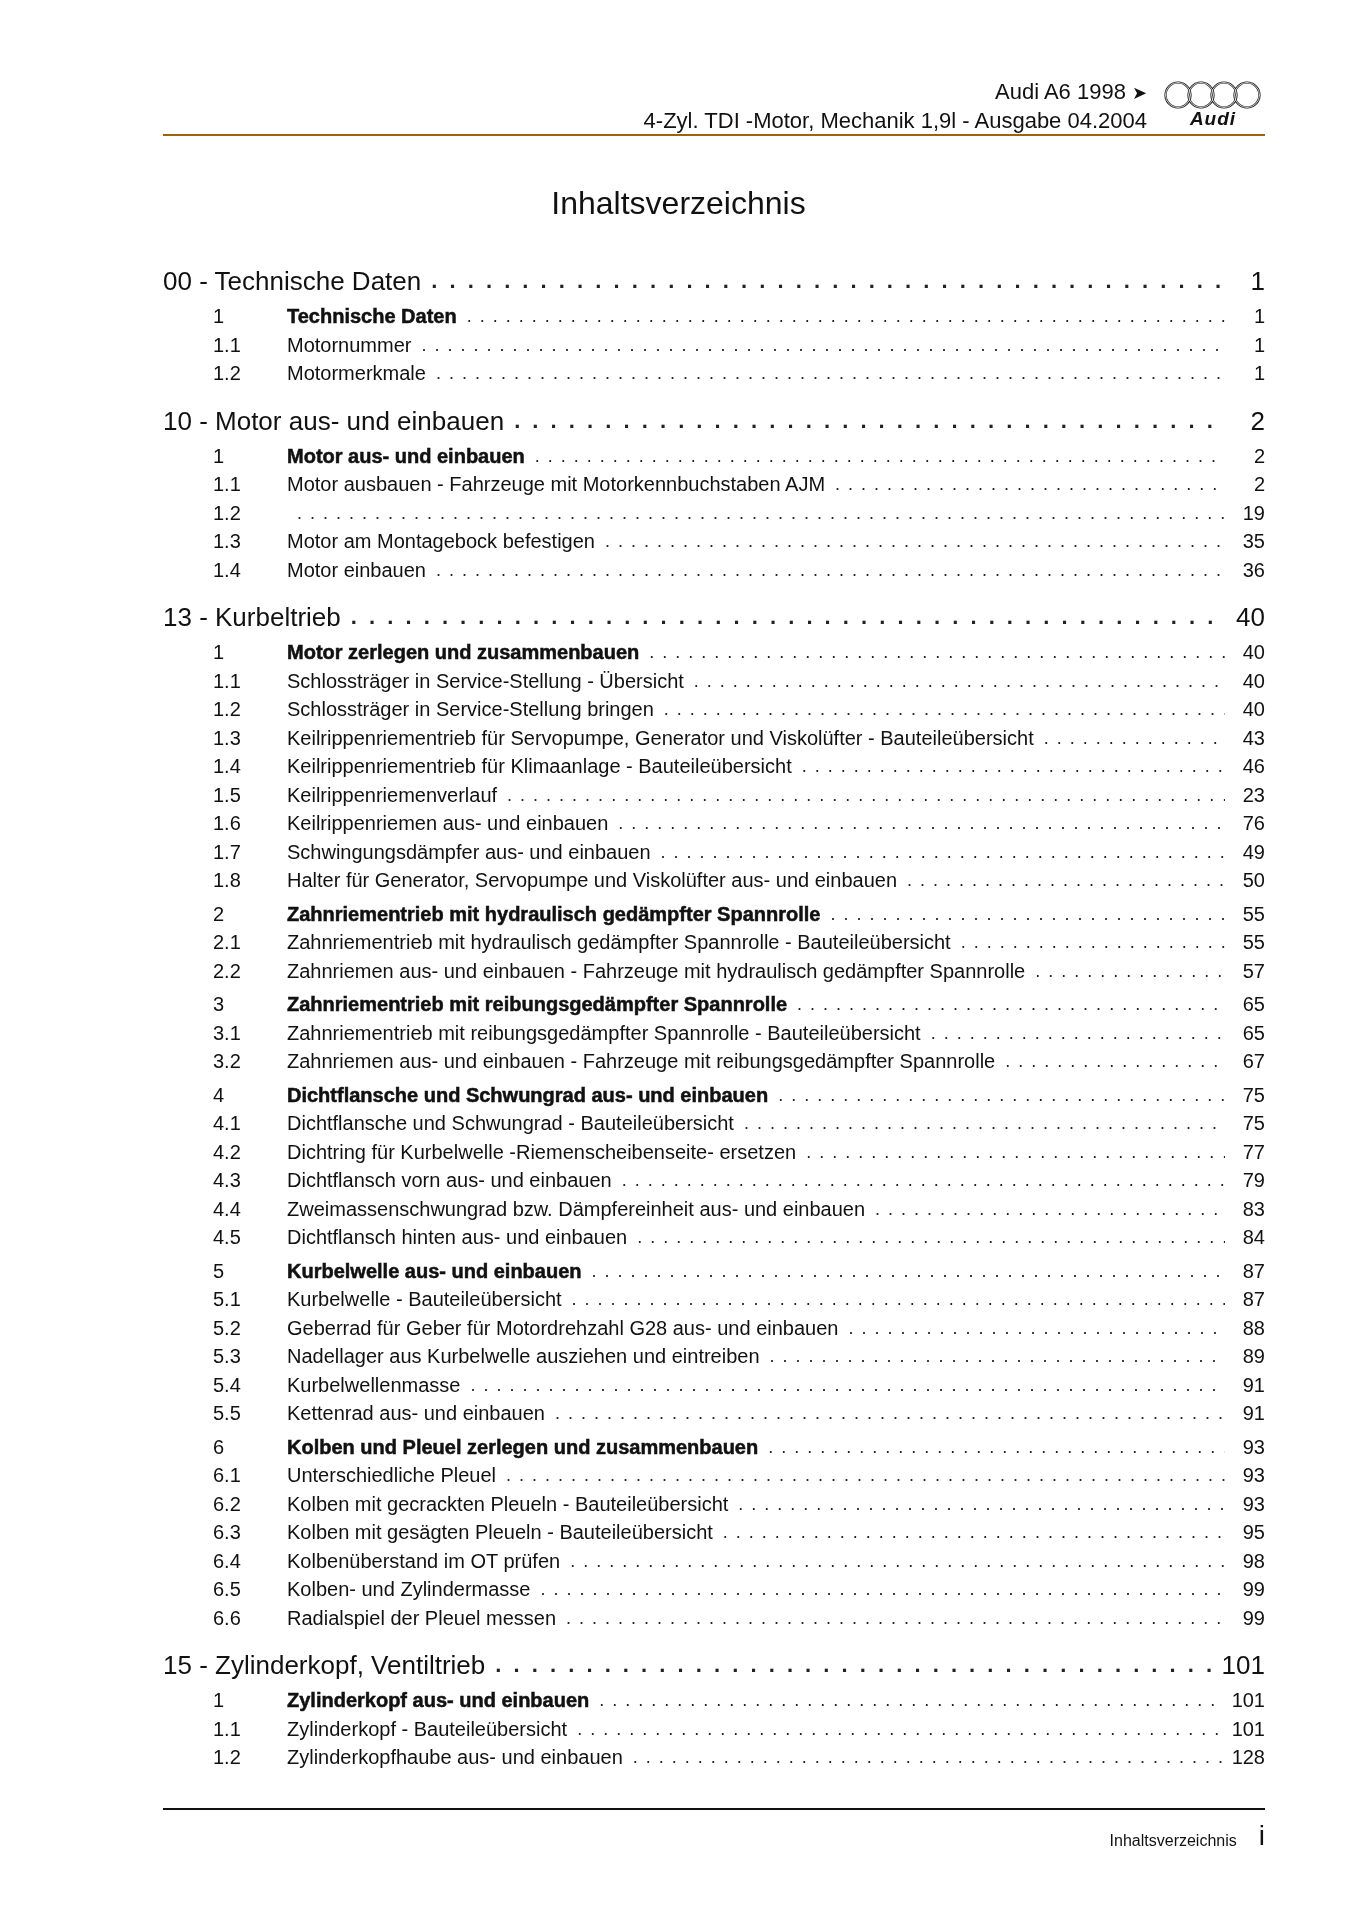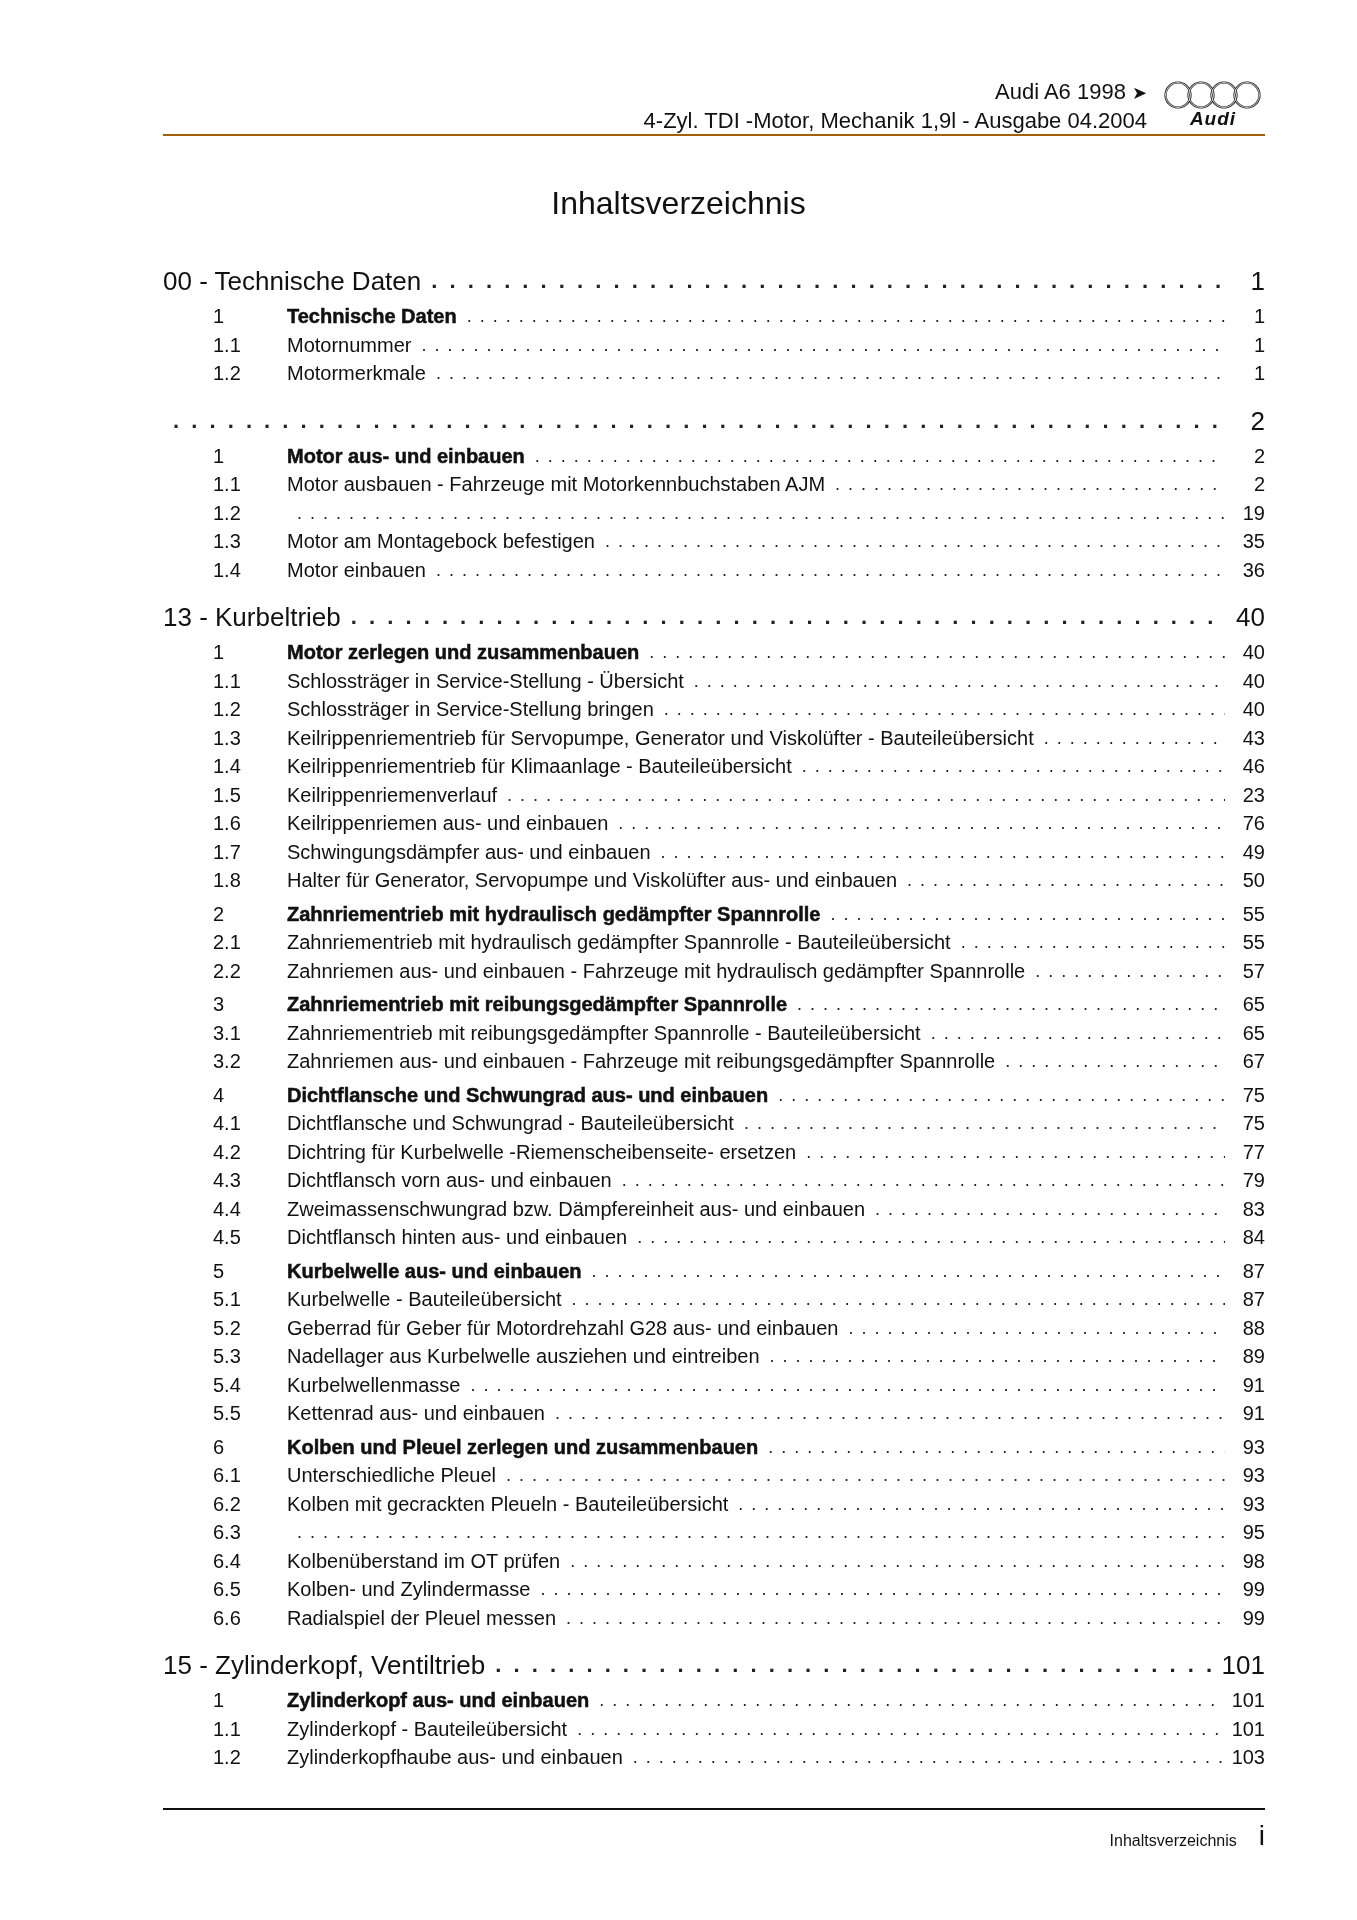--- a/index.html
+++ b/index.html
@@ -85,20 +85,21 @@
       </div>
       <div class="row sec">
         <span class="num">1.2</span>
         <span class="label">Motormerkmale</span>
         <span class="dots"></span>
         <span class="page">1</span>
       </div>
     </div>
     <div class="chapter">
       <div class="row ch-row">
+        <span class="label">10 - Motor aus- und einbauen</span>
         <span class="dots"></span>
         <span class="page">2</span>
       </div>
       <div class="row sec main first">
         <span class="num">1</span>
         <span class="label">Motor aus- und einbauen</span>
         <span class="dots"></span>
         <span class="page">2</span>
       </div>
       <div class="row sec">
@@ -306,20 +307,21 @@
         <span class="page">93</span>
       </div>
       <div class="row sec">
         <span class="num">6.2</span>
         <span class="label">Kolben mit gecrackten Pleueln - Bauteileübersicht</span>
         <span class="dots"></span>
         <span class="page">93</span>
       </div>
       <div class="row sec">
         <span class="num">6.3</span>
+        <span class="label">Kolben mit gesägten Pleueln - Bauteileübersicht</span>
         <span class="dots"></span>
         <span class="page">95</span>
       </div>
       <div class="row sec">
         <span class="num">6.4</span>
         <span class="label">Kolbenüberstand im OT prüfen</span>
         <span class="dots"></span>
         <span class="page">98</span>
       </div>
       <div class="row sec">
@@ -350,21 +352,21 @@
       <div class="row sec">
         <span class="num">1.1</span>
         <span class="label">Zylinderkopf - Bauteileübersicht</span>
         <span class="dots"></span>
         <span class="page">101</span>
       </div>
       <div class="row sec">
         <span class="num">1.2</span>
         <span class="label">Zylinderkopfhaube aus- und einbauen</span>
         <span class="dots"></span>
-        <span class="page">103</span>
+        <span class="page">128</span>
       </div>
     </div>
   </div>
 
 <div class="footer-line"></div>
 <div class="footer">
   <span class="ftext">Inhaltsverzeichnis</span>
   <span class="fpage">i</span>
 </div>
 

